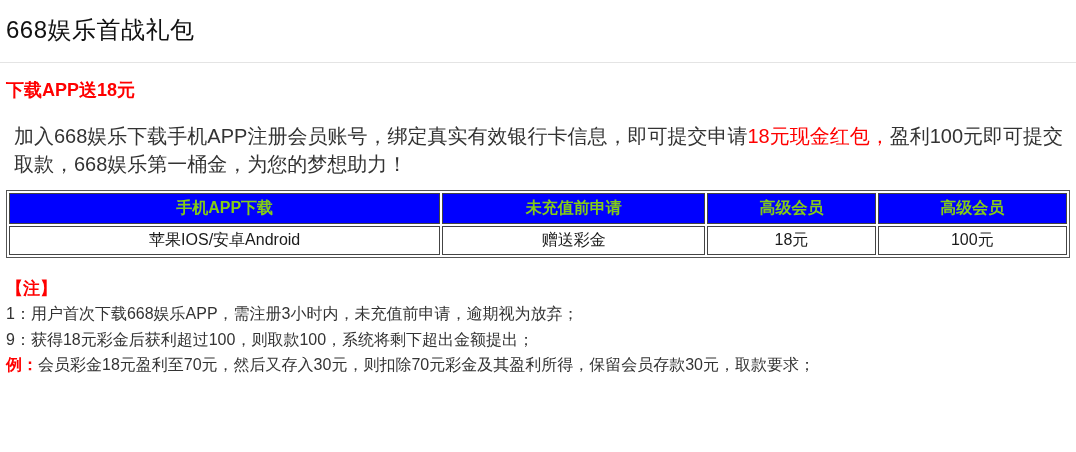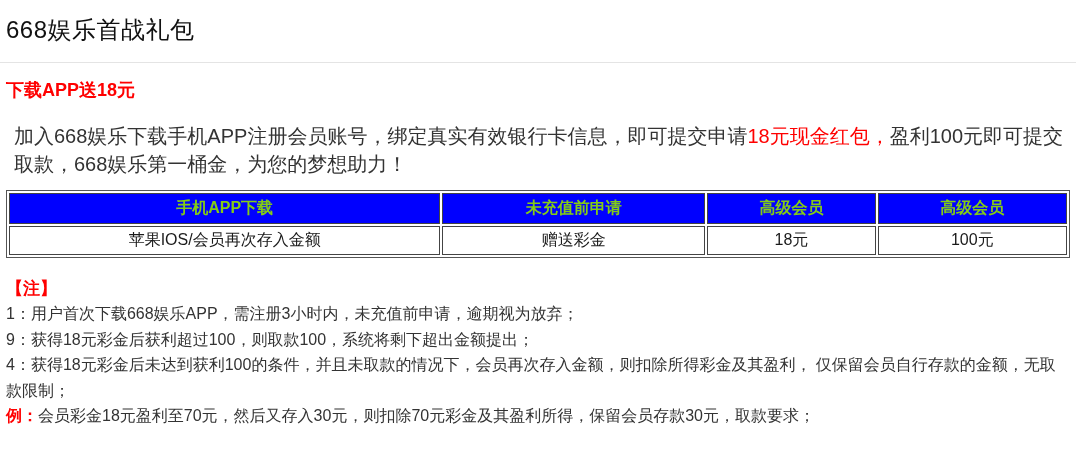--- a/index.html
+++ b/index.html
@@ -117,31 +117,30 @@
     <thead>
       <tr>
         <th>手机APP下载</th>
         <th>未充值前申请</th>
         <th>高级会员</th>
         <th>高级会员</th>
       </tr>
     </thead>
     <tbody>
       <tr>
-        <td>苹果IOS/会员再次存入金额</td>
+        <td>苹果IOS/安卓Android</td>
         <td>赠送彩金</td>
         <td class="red-text">18元</td>
         <td>100元</td>
       </tr>
     </tbody>
   </table>
 
   <div class="notes">
     <div class="notes-heading">【注】</div>
     <div class="note-line">1：用户首次下载668娱乐APP，需注册3小时内，未充值前申请，逾期视为放弃；</div>
     <div class="note-line">9：获得18元彩金后获利超过100，则取款100，系统将剩下超出金额提出；</div>
-    <div class="note-line">4：获得18元彩金后未达到获利100的条件，并且未取款的情况下，会员再次存入金额，则扣除所得彩金及其盈利， 仅保留会员自行存款的金额，无取款限制；</div>
     <div class="note-line">
       <span class="example-label">例：</span><span>会员彩金18元盈利至70元，然后又存入30元，则扣除70元彩金及其盈利所得，保留会员存款30元，取款要求；</span>
     </div>
   </div>
 
 </div>
 
 </body></html>

